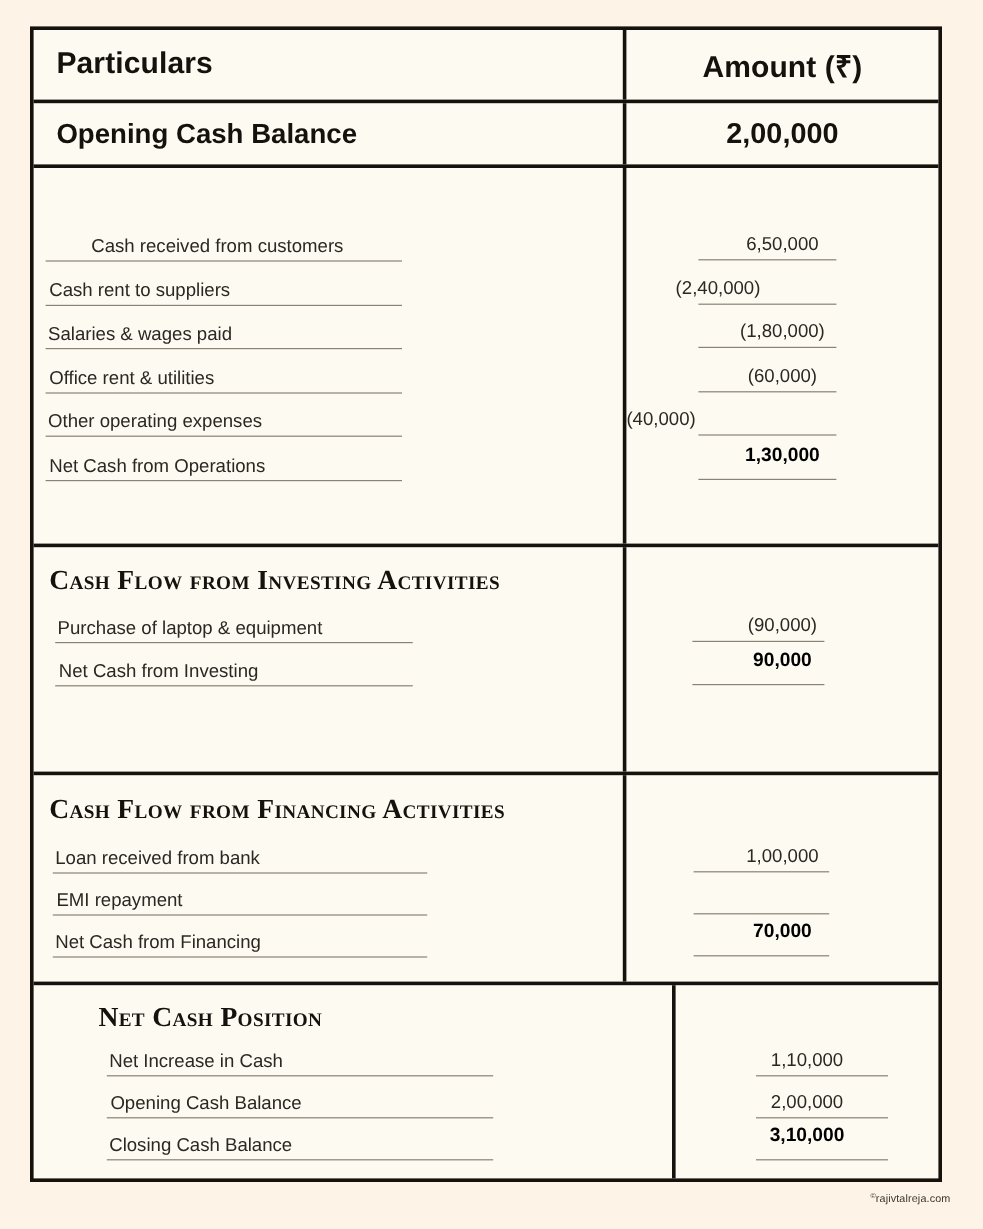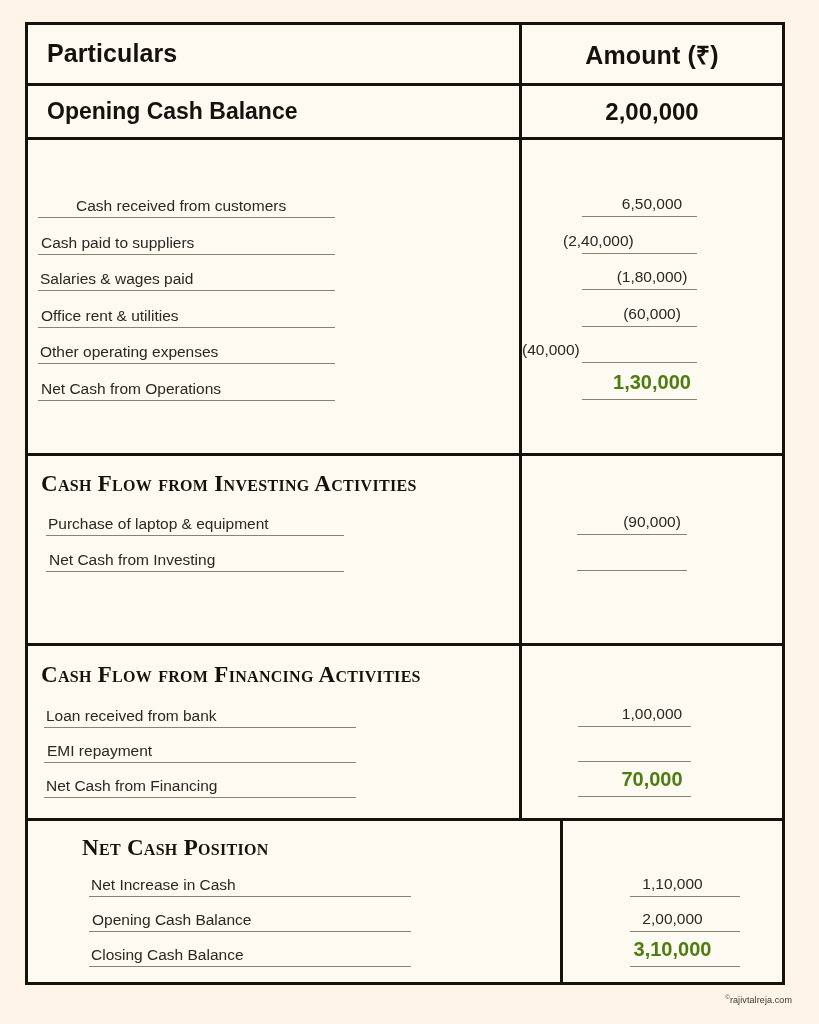--- a/index.html
+++ b/index.html
@@ -112,23 +112,23 @@
     height: 1px;
     background: #8a8276;
     left: 0;
   }
   .arow-val {
     font-size: 15.5px;
     color: #2b2722;
     line-height: 1;
   }
   .arow-val.total {
-    font-size: 20px;
-    font-weight: bold;
-    color: #4d7c0f;
+    font-size: 16px;
+    font-weight: bold;
+    color: #000000;
   }
   .arow-rule {
     position: absolute;
     height: 1px;
     background: #8a8276;
   }
 
   .watermark {
     position: absolute;
     right: 27px;
@@ -165,21 +165,21 @@
       </div>
       <div class="col-amount">
         <span class="opening-amt">2,00,000</span>
       </div>
     </div>
 
     <div id="sections-host" style="display:contents"><div class="band" style="height: 328px;">
           <div class="col-particulars">
             <div class="lrow-label" style="position: absolute; left: 28px; top: 58px; margin-left: 20px;">Cash received from customers</div>
             <div class="lrow-rule" style="top: 77px; left: 10px; width: 297px;"></div>
-            <div class="lrow-label" style="position: absolute; left: 13px; top: 94.5px;">Cash paid to suppliers</div>
+            <div class="lrow-label" style="position: absolute; left: 13px; top: 94.5px;">Cash rent to suppliers</div>
             <div class="lrow-rule" style="top: 113.5px; left: 10px; width: 297px;"></div>
             <div class="lrow-label" style="position: absolute; left: 12px; top: 131px;">Salaries &amp; wages paid</div>
             <div class="lrow-rule" style="top: 150px; left: 10px; width: 297px;"></div>
             <div class="lrow-label" style="position: absolute; left: 13px; top: 167.5px;">Office rent &amp; utilities</div>
             <div class="lrow-rule" style="top: 186.5px; left: 10px; width: 297px;"></div>
             <div class="lrow-label" style="position: absolute; left: 12px; top: 204px;">Other operating expenses</div>
             <div class="lrow-rule" style="top: 223px; left: 10px; width: 297px;"></div>
             <div class="lrow-label" style="position: absolute; left: 13px; top: 240.5px;">Net Cash from Operations</div>
             <div class="lrow-rule" style="top: 259.5px; left: 10px; width: 297px;"></div>
           </div>
@@ -201,20 +201,21 @@
           <div class="col-particulars">
             <div class="section-title" style="position: absolute; left: 13px; top: 15px;">Cash Flow from Investing Activities</div>
             <div class="lrow-label" style="position: absolute; left: 20px; top: 60px;">Purchase of laptop &amp; equipment</div>
             <div class="lrow-rule" style="top: 79px; left: 18px; width: 298px;"></div>
             <div class="lrow-label" style="position: absolute; left: 21px; top: 96px;">Net Cash from Investing</div>
             <div class="lrow-rule" style="top: 115px; left: 18px; width: 298px;"></div>
           </div>
           <div class="col-amount">
             <div class="arow-val" style="position: absolute; left: 0px; right: 0px; text-align: center; top: 58px;">(90,000)</div>
             <div class="arow-rule" style="top: 78px; left: 55px; width: 110px;"></div>
+            <div class="arow-val total" style="position: absolute; left: 0px; right: 0px; text-align: center; top: 87px;">90,000</div>
             <div class="arow-rule" style="top: 114px; left: 55px; width: 110px;"></div>
           </div>
         </div><div class="band" style="height: 182px;">
           <div class="col-particulars">
             <div class="section-title" style="position: absolute; left: 13px; top: 16px;">Cash Flow from Financing Activities</div>
             <div class="lrow-label" style="position: absolute; left: 18px; top: 62px;">Loan received from bank</div>
             <div class="lrow-rule" style="top: 81px; left: 16px; width: 312px;"></div>
             <div class="lrow-label" style="position: absolute; left: 19px; top: 97px;">EMI repayment</div>
             <div class="lrow-rule" style="top: 116px; left: 16px; width: 312px;"></div>
             <div class="lrow-label" style="position: absolute; left: 18px; top: 132px; text-align: right;">Net Cash from Financing</div>

